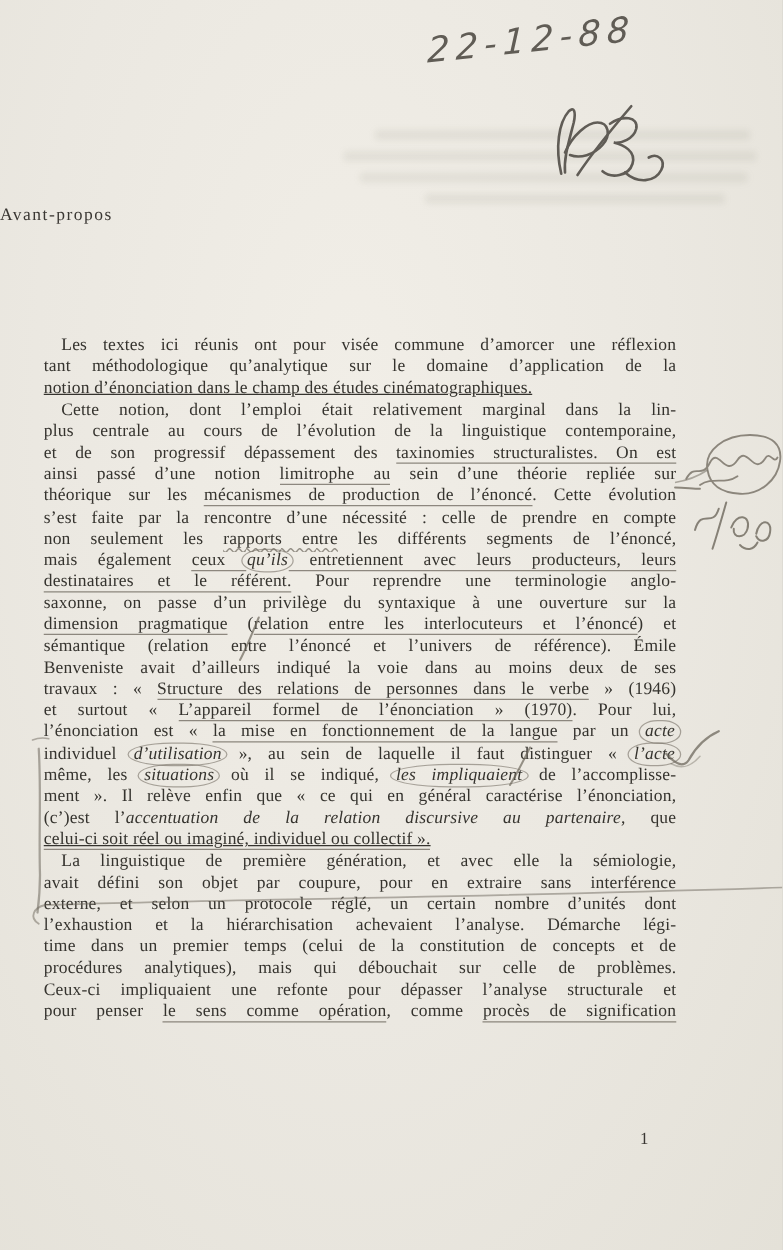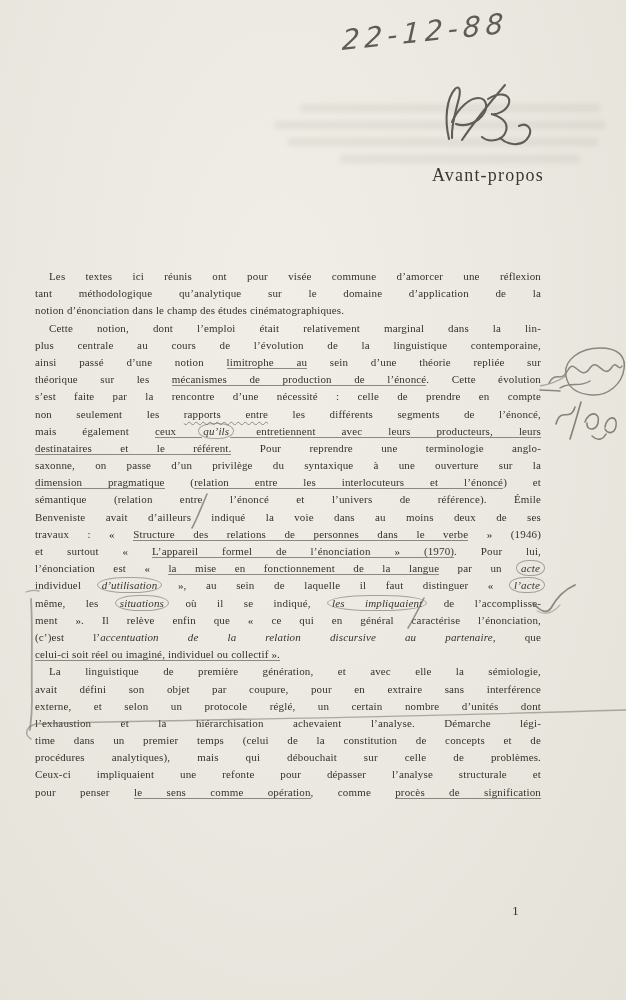--- a/index.html
+++ b/index.html
@@ -6,36 +6,36 @@
   .page{
     position:relative;width:626px;height:1000px;overflow:hidden;
     font-family:"Liberation Serif", serif;
     background:#ebe8e1;
     background-image:
       radial-gradient(ellipse at 45% 32%, #f1eee7 0%, #ebe8e1 52%, #e4e1d8 100%),
       repeating-linear-gradient(93deg, rgba(90,85,70,0.015) 0 2px, rgba(0,0,0,0) 2px 6px);
   }
   .ghost{position:absolute;background:rgba(122,114,96,0.10);filter:blur(2.5px);border-radius:3px;}
   .title{
-    position:absolute;left:10px;top:165px;width:534px;text-align:right;
-    font-size:18px;letter-spacing:1.2px;color:#3a3733;
+    position:absolute;left:0;top:165px;width:534px;text-align:left;
+    font-size:14px;letter-spacing:1.2px;color:#3a3733;
   }
   .date-note{
     position:absolute;left:342px;top:24px;
     font-family:"DejaVu Sans", sans-serif;font-style:italic;
     font-size:28px;letter-spacing:5px;color:#55514a;opacity:.92;
     transform:rotate(-6deg) skewX(-8deg);transform-origin:left center;white-space:nowrap;
   }
   .text-block{position:absolute;left:35px;top:268px;width:506px;}
   .line{
-    height:17.2px;line-height:17.2px;font-size:11px;color:#35332e;
+    height:17.2px;line-height:17.2px;font-size:14px;color:#35332e;
     text-align:justify;text-align-last:justify;letter-spacing:.15px;white-space:normal;overflow:visible;
   }
   .line.indent{text-indent:14px;}
-  .line.lastline{text-align-last:left;}
+  .line.lastline{text-align-last:left;text-decoration:underline;}
   .pu{border-bottom:1.6px solid rgba(108,102,92,0.75);}
   .pw{text-decoration:underline wavy rgba(108,102,92,0.7) 1px;text-underline-offset:3px;}
   .pc{border:1.4px solid rgba(118,112,102,0.6);border-radius:48%/55%;padding:1px 4px;margin:-1px -4px;font-style:italic;}
   .it{font-style:italic;}
   .page-number{position:absolute;left:512px;top:903px;font-size:13.5px;color:#3a3733;}
   svg.overlay{position:absolute;left:0;top:0;pointer-events:none;}
 </style>
 </head>
 <body>
 
@@ -49,20 +49,21 @@
   <div class="date-note">22-12-88</div>
 
   <div class="title">Avant-propos</div>
 
   <div class="text-block">
       <div class="line indent"><span>Les textes ici réunis ont pour visée commune d’amorcer une réflexion</span></div>
       <div class="line"><span>tant méthodologique qu’analytique sur le domaine d’application de la</span></div>
       <div class="line lastline"><span>notion d’énonciation dans le champ des études cinématographiques.</span></div>
       <div class="line indent"><span>Cette notion, dont l’emploi était relativement marginal dans la lin-</span></div>
       <div class="line"><span>plus centrale au cours de l’évolution de la linguistique contemporaine,</span></div>
+      <div class="line"><span>et de son progressif dépassement des </span><span class="pu">taxinomies structuralistes. On est</span></div>
       <div class="line"><span>ainsi passé d’une notion </span><span class="pu">limitrophe au</span><span> sein d’une théorie repliée sur</span></div>
       <div class="line"><span>théorique sur les </span><span class="pu">mécanismes de production de l’énoncé</span><span>. Cette évolution</span></div>
       <div class="line"><span>s’est faite par la rencontre d’une nécessité : celle de prendre en compte</span></div>
       <div class="line"><span>non seulement les </span><span class="pw">rapports entre</span><span> les différents segments de l’énoncé,</span></div>
       <div class="line"><span>mais également </span><span class="pu">ceux </span><span class="pc">qu’ils</span><span class="pu"> entretiennent avec leurs producteurs, leurs</span></div>
       <div class="line"><span class="pu">destinataires et le référent.</span><span> Pour reprendre une terminologie anglo-</span></div>
       <div class="line"><span>saxonne, on passe d’un privilège du syntaxique à une ouverture sur la</span></div>
       <div class="line"><span class="pu">dimension pragmatique</span><span> (</span><span class="pu">relation entre les interlocuteurs et l’énoncé</span><span>) et</span></div>
       <div class="line"><span>sémantique (relation entre l’énoncé et l’univers de référence). Émile</span></div>
       <div class="line"><span>Benveniste avait d’ailleurs indiqué la voie dans au moins deux de ses</span></div>

